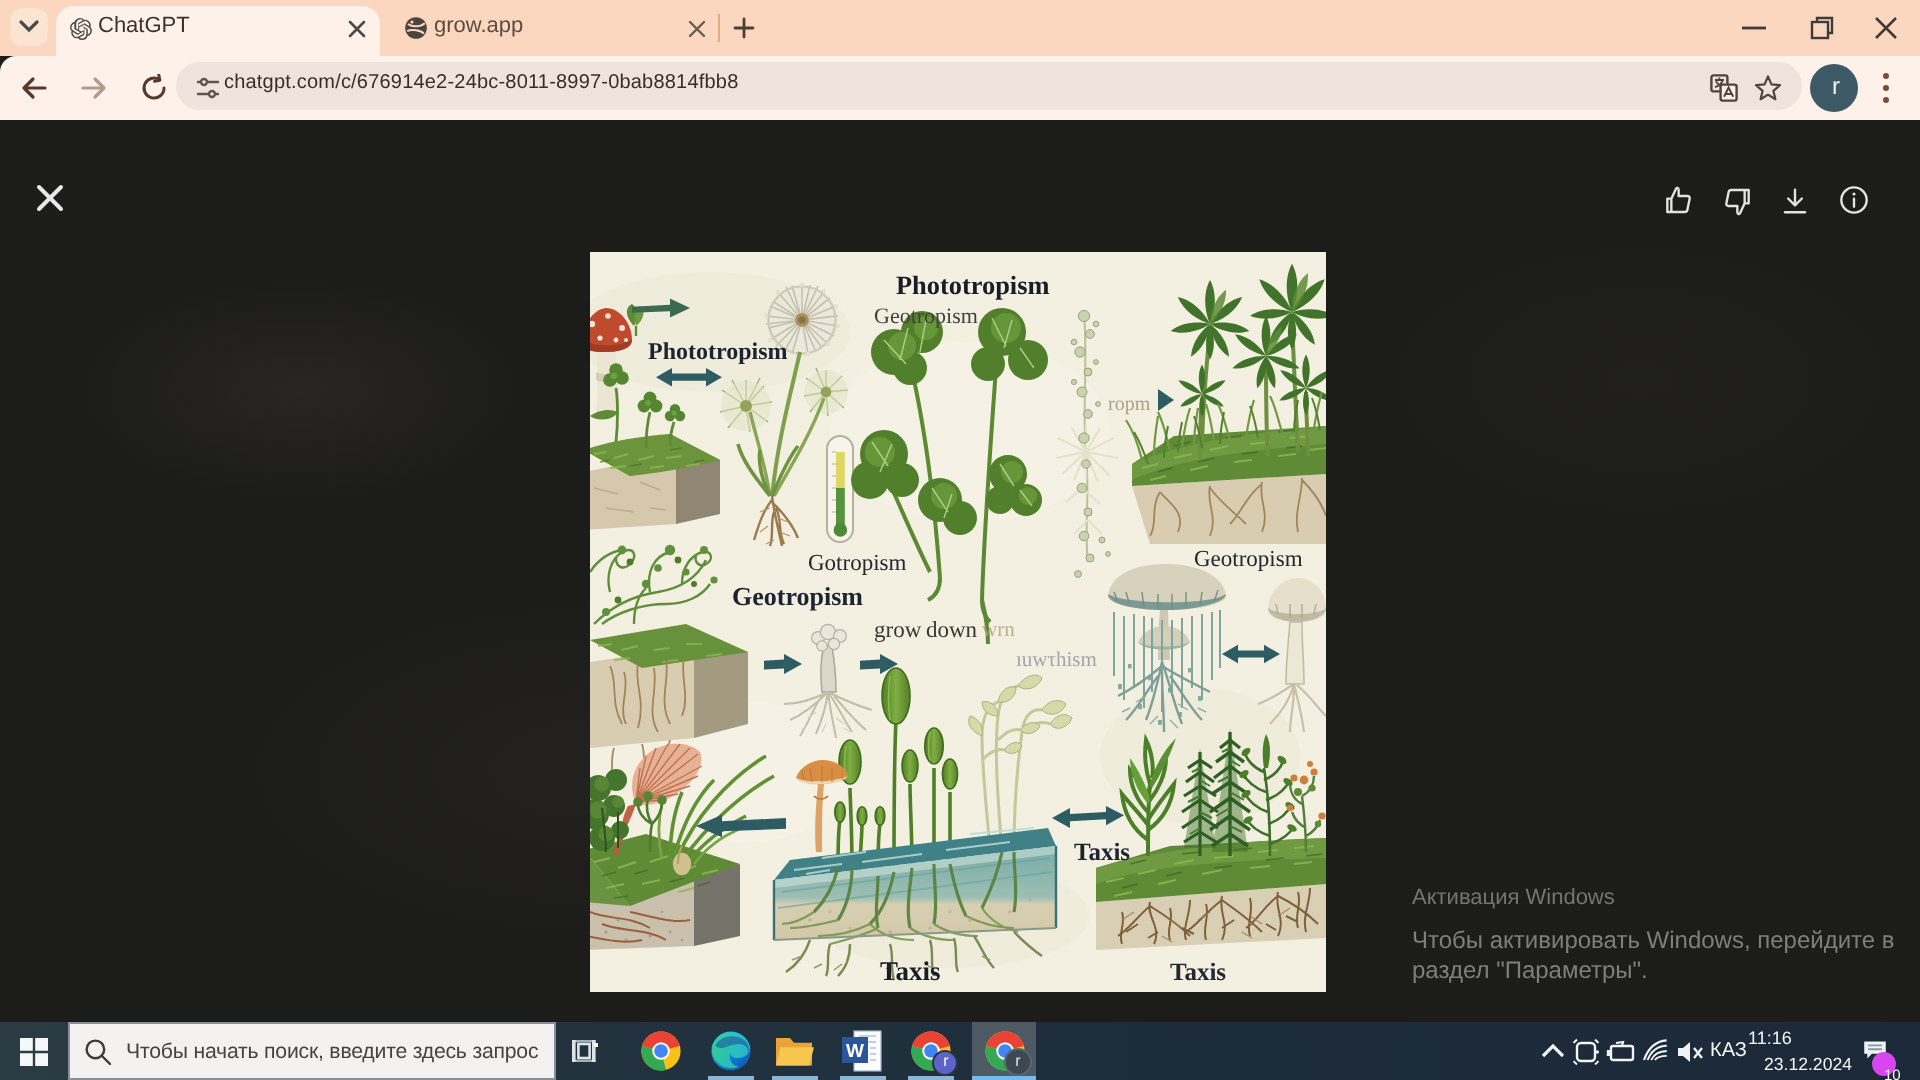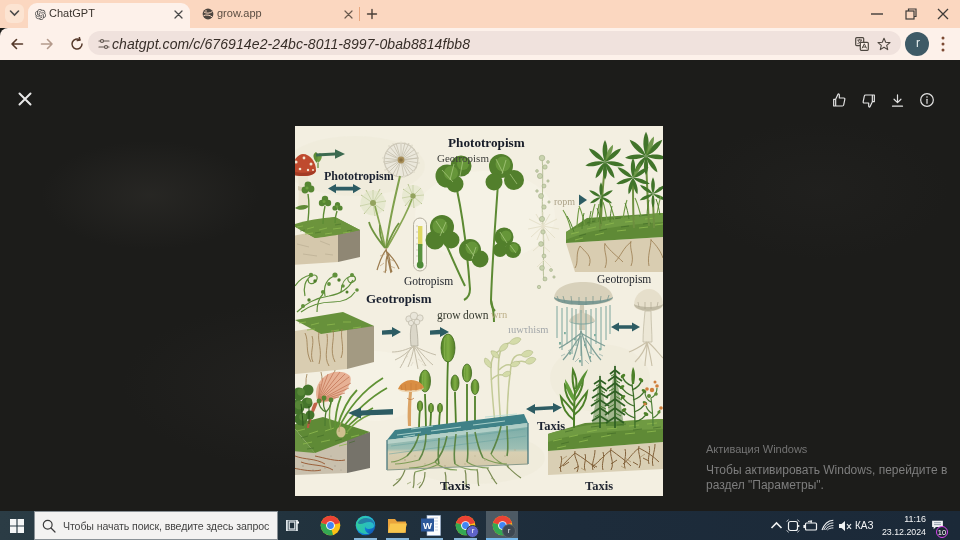--- a/index.html
+++ b/index.html
@@ -4,21 +4,21 @@
 <style>
   * { margin:0; padding:0; box-sizing:border-box; }
   html,body { width:960px; height:540px; overflow:hidden; font-family:"Liberation Sans", sans-serif; background:#1c1c1a; }
   .tabstrip { position:absolute; left:0; top:0; width:960px; height:28px; background:#fbd7c0; }
   .tabsearch { position:absolute; left:5px; top:4px; width:19px; height:19px; background:#fce4d2; border-radius:6px; }
   .tab1 { position:absolute; left:28px; top:3px; width:162px; height:25px; background:#fdf1ea; border-radius:9px 9px 0 0; }
   .tabtitle { position:absolute; left:49px; top:7px; font-size:11px; color:#3a332d; }
   .tab2title { position:absolute; left:217px; top:7px; font-size:11px; color:#5b4d42; }
   .toolbar { position:absolute; left:0; top:28px; width:960px; height:32px; background:#fdf1ea; border-radius:8px 0 0 0; }
   .omni { position:absolute; left:88px; top:31px; width:813px; height:24px; background:#f0e2dd; border-radius:12px; }
-  .url { position:absolute; left:112px; top:36px; font-size:14px; color:#372e28; letter-spacing:0.1px;font-style:italic; }
+  .url { position:absolute; left:112px; top:36px; font-size:10px; color:#372e28; letter-spacing:0.1px; }
   .content { position:absolute; left:0; top:60px; width:960px; height:451px; background:#1c1c1a; }
   .wm1 { position:absolute; left:706px; top:443px; font-size:11px; color:#747474; }
   .wm2 { position:absolute; left:706px; top:463px; font-size:12px; color:#7e7e7e; line-height:14.5px; }
   .taskbar { position:absolute; left:0; top:511px; width:960px; height:29px; background:linear-gradient(90deg,#2b3c45 0%, #22333e 30%, #1d2c3b 60%, #1b2938 100%); }
   .searchbox { position:absolute; left:34px; top:511px; width:244px; height:29px; background:#f3f2f1; border:1px solid #8a9196; }
   .searchtext { position:absolute; left:63px; top:520px; font-size:10.6px; color:#444444; letter-spacing:-0.1px;text-align:right; }
   svg { display:block; }
 </style>
 </head>
 <body>
@@ -865,19 +865,19 @@
       <path d="M2.8 11 C4.8 6 8.5 4 12.4 3.9" stroke-width="1"></path>
       <path d="M4.6 11 C6 8 9 6.6 12.4 6.5" stroke-width="0.9"></path>
       <path d="M6.4 11 C7.4 9.6 10 8.9 12.4 8.9" stroke-width="0.9"></path>
     </g>
   </svg>
   <svg style="position:absolute;left:838px;top:520px" width="14" height="12" viewBox="0 0 14 12">
     <path d="M1 4 H3.5 L7 1 V11 L3.5 8 H1 Z" fill="#f0f2f3"></path>
     <path d="M9 4 L13 9 M13 4 L9 9" stroke="#f0f2f3" stroke-width="1.2"></path>
   </svg>
   <div style="position:absolute;left:855px;top:520px;font-size:10px;color:#f4f5f6">КАЗ</div>
-  <div style="position:absolute;left:874px;top:514px;width:52px;text-align:right;font-size:9px;color:#f4f5f6">11:16</div>
+  <div style="position:absolute;left:874px;top:514px;width:52px;text-align:left;font-size:9px;color:#f4f5f6">11:16</div>
   <div style="position:absolute;left:874px;top:527px;width:52px;text-align:right;font-size:8.8px;color:#f4f5f6">23.12.2024</div>
   <svg style="position:absolute;left:931px;top:520px" width="13" height="10" viewBox="0 0 16 13">
     <path d="M1 1 H15 V9 H6 L3 12 V9 H1 Z" fill="#f0f2f3"></path>
     <path d="M3.5 3.5 H12.5 M3.5 6 H12.5" stroke="#8a97a5" stroke-width="1.2"></path>
   </svg>
-  <div style="position:absolute;left:936px;top:526px;width:12px;height:12px;border-radius:50%;background:#1d2732;border:1px solid #d946ef;color:#fff;font-size:7.5px;text-align:center;line-height:12px">10</div>
+  <div style="position:absolute;left:936px;top:526px;width:12px;height:12px;border-radius:50%;background:#1d2732;border:6px solid #d946ef;color:#fff;font-size:7.5px;text-align:center;line-height:12px">10</div>
 
 </body></html>

